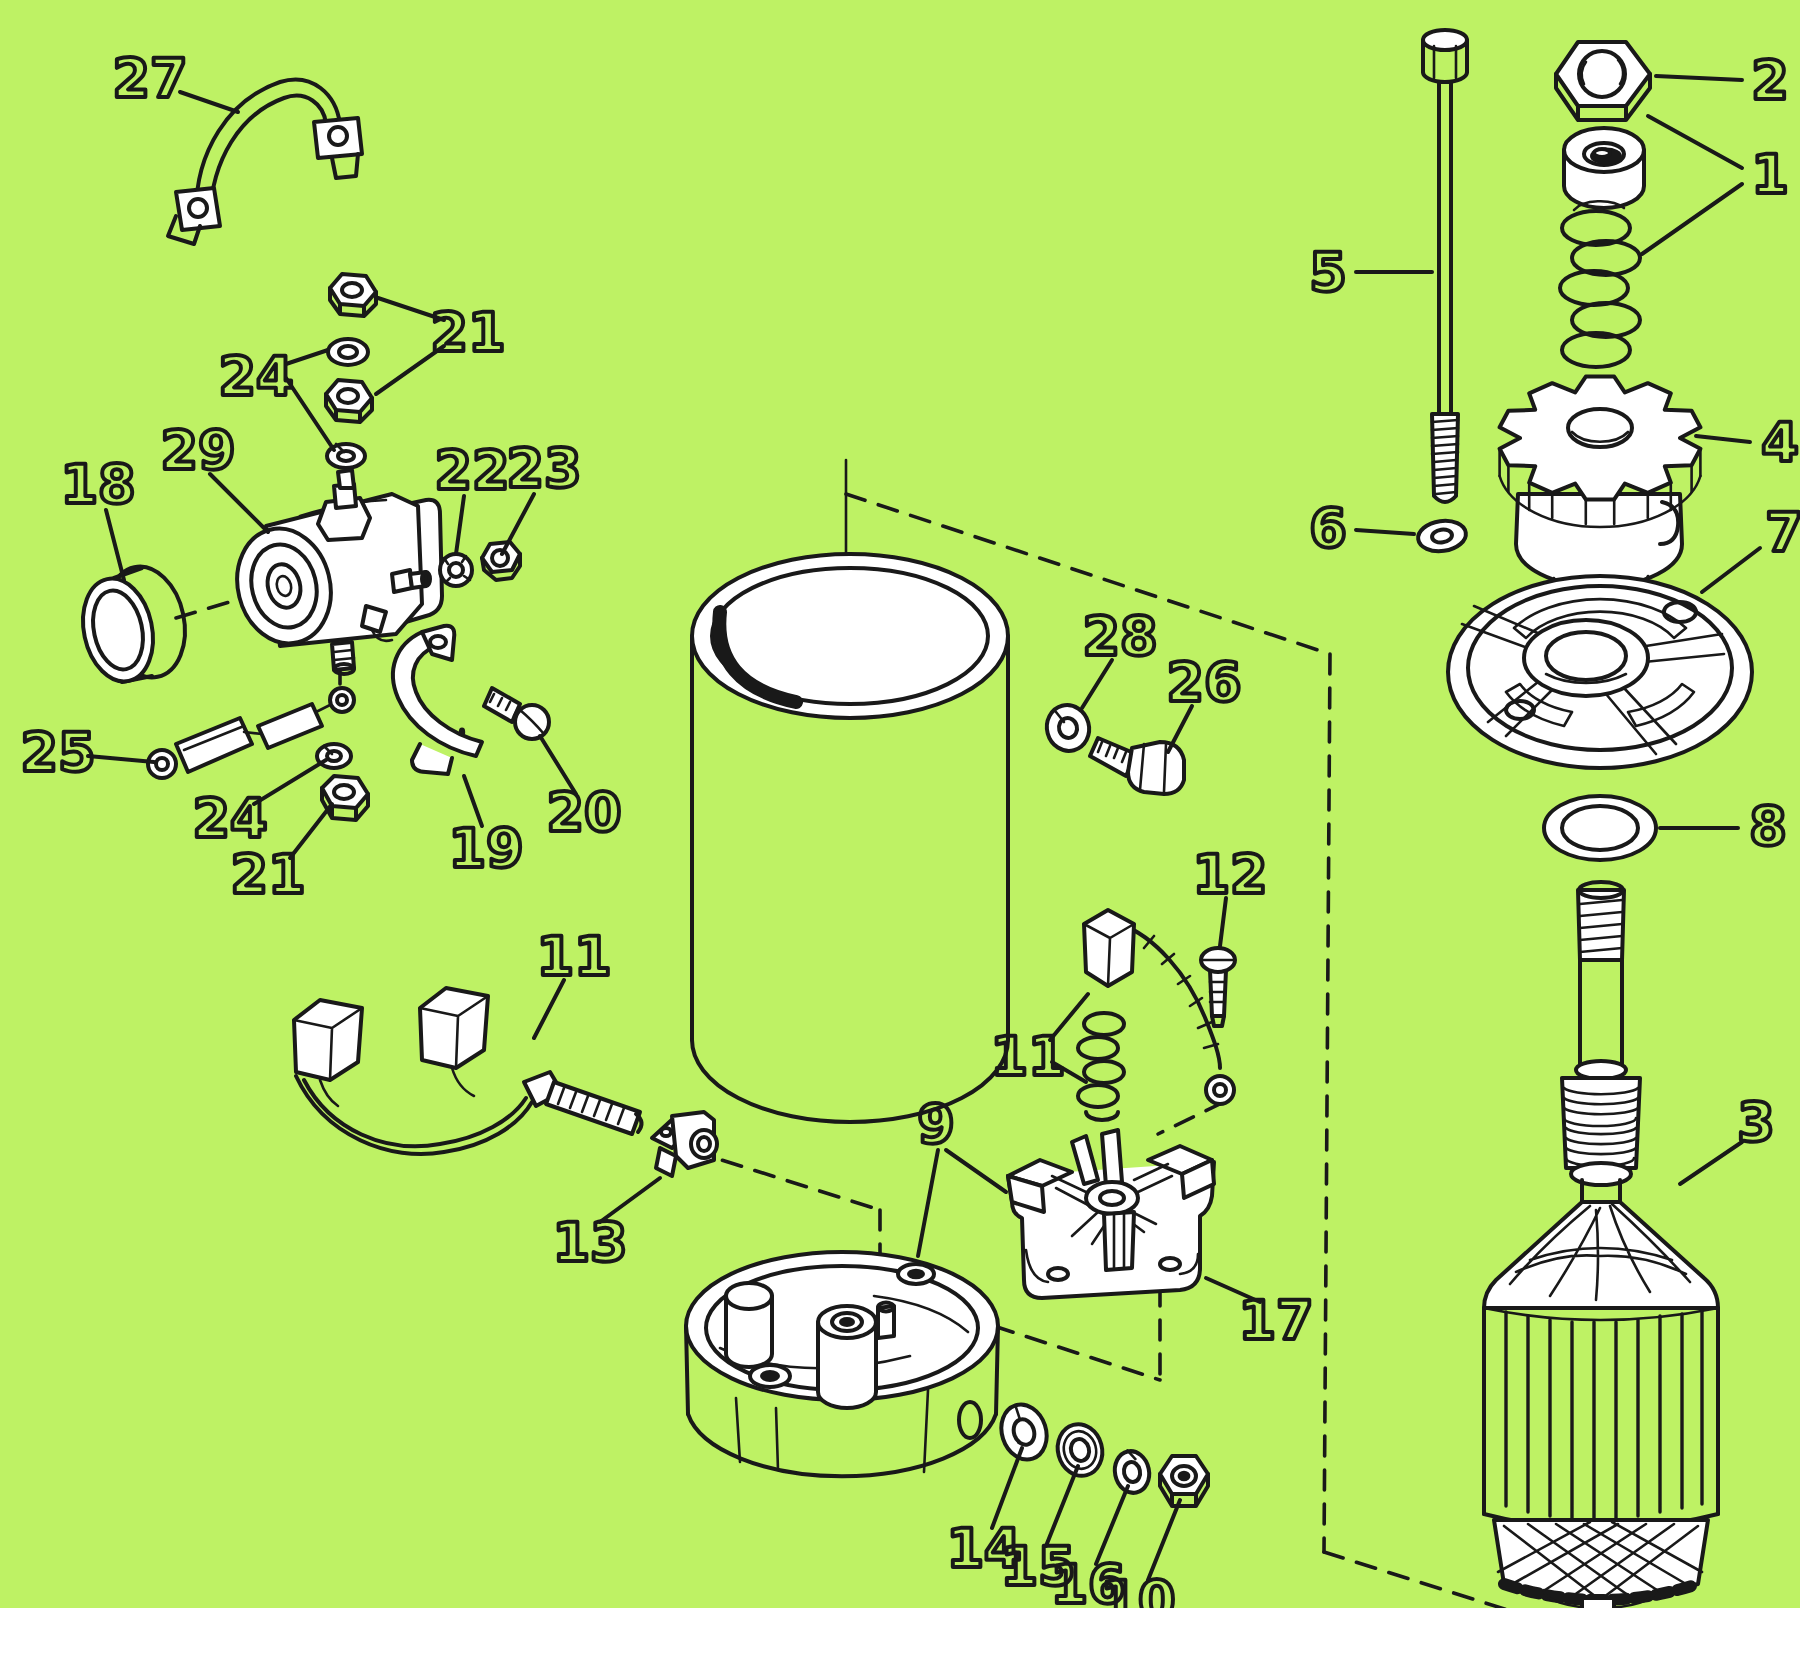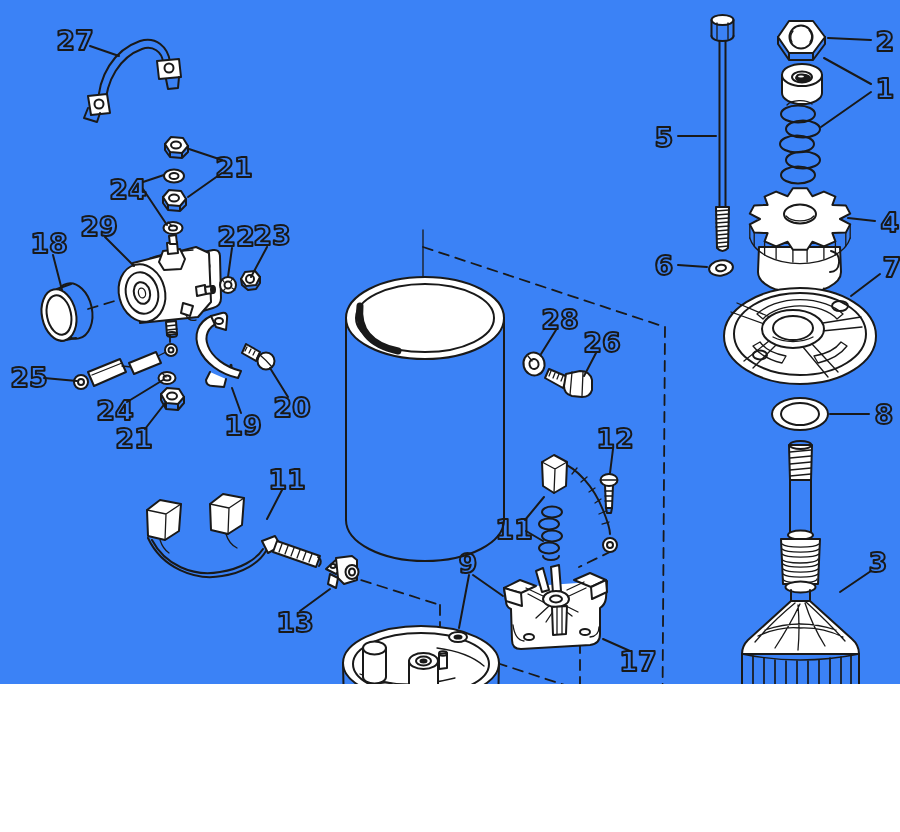--- a/index.html
+++ b/index.html
@@ -1,16 +1,16 @@
 <!DOCTYPE html>
 <html><head>
 <meta charset="utf-8">
 <style>
   html,body{margin:0;padding:0;background:#ffffff;}
-  .stage{position:relative;width:900px;height:684px;background:#3b82f6;overflow:hidden;text-align:center;}
+  .stage{position:relative;width:900px;height:804px;background:#bef264;overflow:hidden;text-align:center;}
   svg{display:block;}
   #art *{stroke:#191919;stroke-width:2;fill:none;stroke-linecap:round;stroke-linejoin:round;}
   #art .w{fill:#ffffff;}
   #art .k{fill:#191919;stroke:none;}
   #art .thin{stroke-width:1.3;}
   #art .med{stroke-width:1.7;}
   #art .thick{stroke-width:7;}
   #art .rim{stroke-width:6;stroke-dasharray:7 4;}
   #art .dash{stroke-dasharray:10 7;stroke-width:1.8;}
   text.callout{font-family:"DejaVu Sans","Liberation Sans",sans-serif;font-weight:800;font-size:27px;

